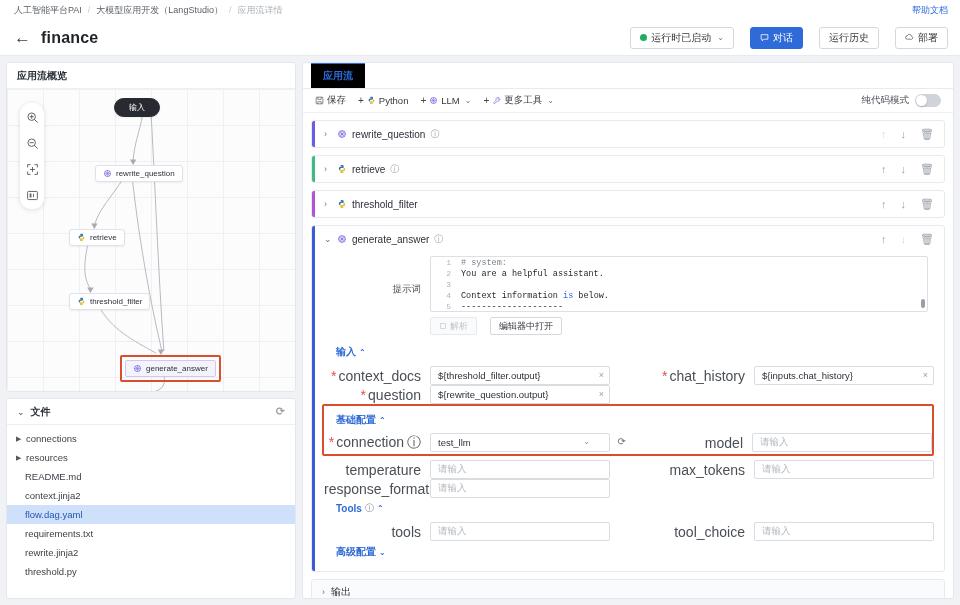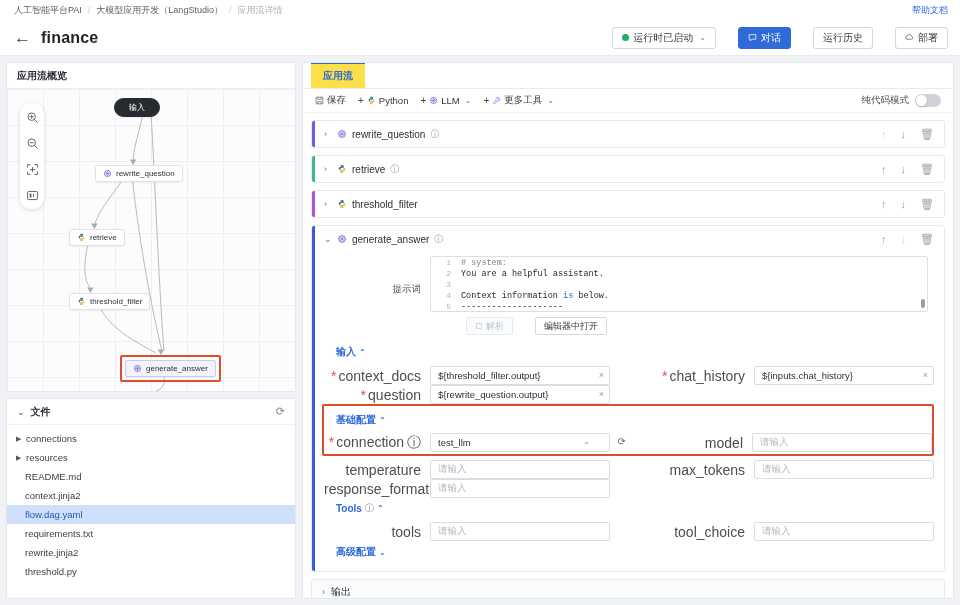--- a/index.html
+++ b/index.html
@@ -34,21 +34,21 @@
     padding: 0 14px; position: relative;
     border-bottom: 1px solid #e8eaed;
   }
   .back-arrow {
     font-size: 17px; color: #3a3f45; margin-right: 10px;
     cursor: pointer; line-height: 1; font-weight: 400;
   }
   .page-title { font-size: 16px; font-weight: 600; color: #1f2329; letter-spacing: .2px; }
   .header-actions {
     position: absolute; right: 12px; top: 50%; transform: translateY(-50%);
-    display: flex; gap: 22px; align-items: center;
+    display: flex; gap: 16px; align-items: center;
   }
   .hbtn {
     height: 22px; display: inline-flex; align-items: center; gap: 4px;
     padding: 0 9px; font-size: 10px; border-radius: 3px;
     border: 1px solid #d4d8de; background: #fff; color: #34383d;
     cursor: pointer; white-space: nowrap;
   }
   .hbtn.primary { background: #2f6bd8; border-color: #2f6bd8; color: #fff; }
   .dot-green { width: 7px; height: 7px; border-radius: 50%; background: #21ad5e; display: inline-block; }
   .caret { font-size: 8px; opacity: .7; margin-left: 2px; }
@@ -123,21 +123,21 @@
   .file-row.selected { background: #cfe0fb; color: #2456b8; }
   .file-row .tri { font-size: 7px; color: #545a62; margin-left: -9px; margin-right: 4px; width: 6px; }
 
   
   .right-col { flex: 1; background: #fff; border: 1px solid #e4e7eb; border-radius: 3px; display: flex; flex-direction: column; overflow: hidden; }
   .tabs { height: 26px; display: flex; border-bottom: 1px solid #e8eaed; padding-left: 8px; }
   .tab {
     padding: 0 12px; display: flex; align-items: center; font-size: 10px;
     color: #6a7078; cursor: pointer; border-top: 2px solid transparent; margin-top: -1px;
   }
-  .tab.active { color: #2f6bd8; font-weight: 600; border-top-color: #2f6bd8; background: #fde047; }
+  .tab.active { color: #2f6bd8; font-weight: 600; border-top-color: #2f6bd8; background: #000000; }
 
   .toolbar {
     height: 24px; display: flex; align-items: center; gap: 12px;
     padding: 0 12px; border-bottom: 1px solid #eef0f3; position: relative;
   }
   .tb-item {
     display: inline-flex; align-items: center; gap: 3px;
     font-size: 9.5px; color: #34383d; cursor: pointer; white-space: nowrap;
   }
   .tb-plus { color: #444; font-size: 10px; }
@@ -195,21 +195,21 @@
     border: 1px solid #dcdfe4; border-radius: 2px; background: #fff;
     height: 56px; overflow: hidden; position: relative;
     font-family: "Liberation Mono", "DejaVu Sans Mono", monospace; font-size: 8.5px;
   }
   .code-line { display: flex; height: 11px; align-items: center; }
   .ln { width: 30px; text-align: right; padding-right: 10px; color: #b0b5bc; font-size: 8px; }
   .code { color: #24292e; white-space: pre; }
   .c-comment { color: #7d838b; }
   .c-kw { color: #2f6bd8; }
   .ed-scroll { position: absolute; right: 2px; top: 42px; width: 4px; height: 9px; background: #9aa0a8; border-radius: 2px; }
-  .ed-btns { display: flex; gap: 22px; margin-top: 5px; margin-left: 36px; }
+  .ed-btns { display: flex; gap: 13px; margin-top: 5px; }
   .sbtn {
     height: 18px; padding: 0 8px; display: inline-flex; align-items: center; gap: 3px;
     font-size: 9px; border: 1px solid #d4d8de; border-radius: 2px; background: #fff;
     color: #34383d; cursor: pointer;
   }
   .sbtn.disabled { color: #c0c5cc; border-color: #e6e9ed; background: #fafbfc; cursor: default; }
 
   .section-head {
     font-size: 10px; color: #2f6bd8; font-weight: 600;
     display: inline-flex; align-items: center; gap: 3px;

